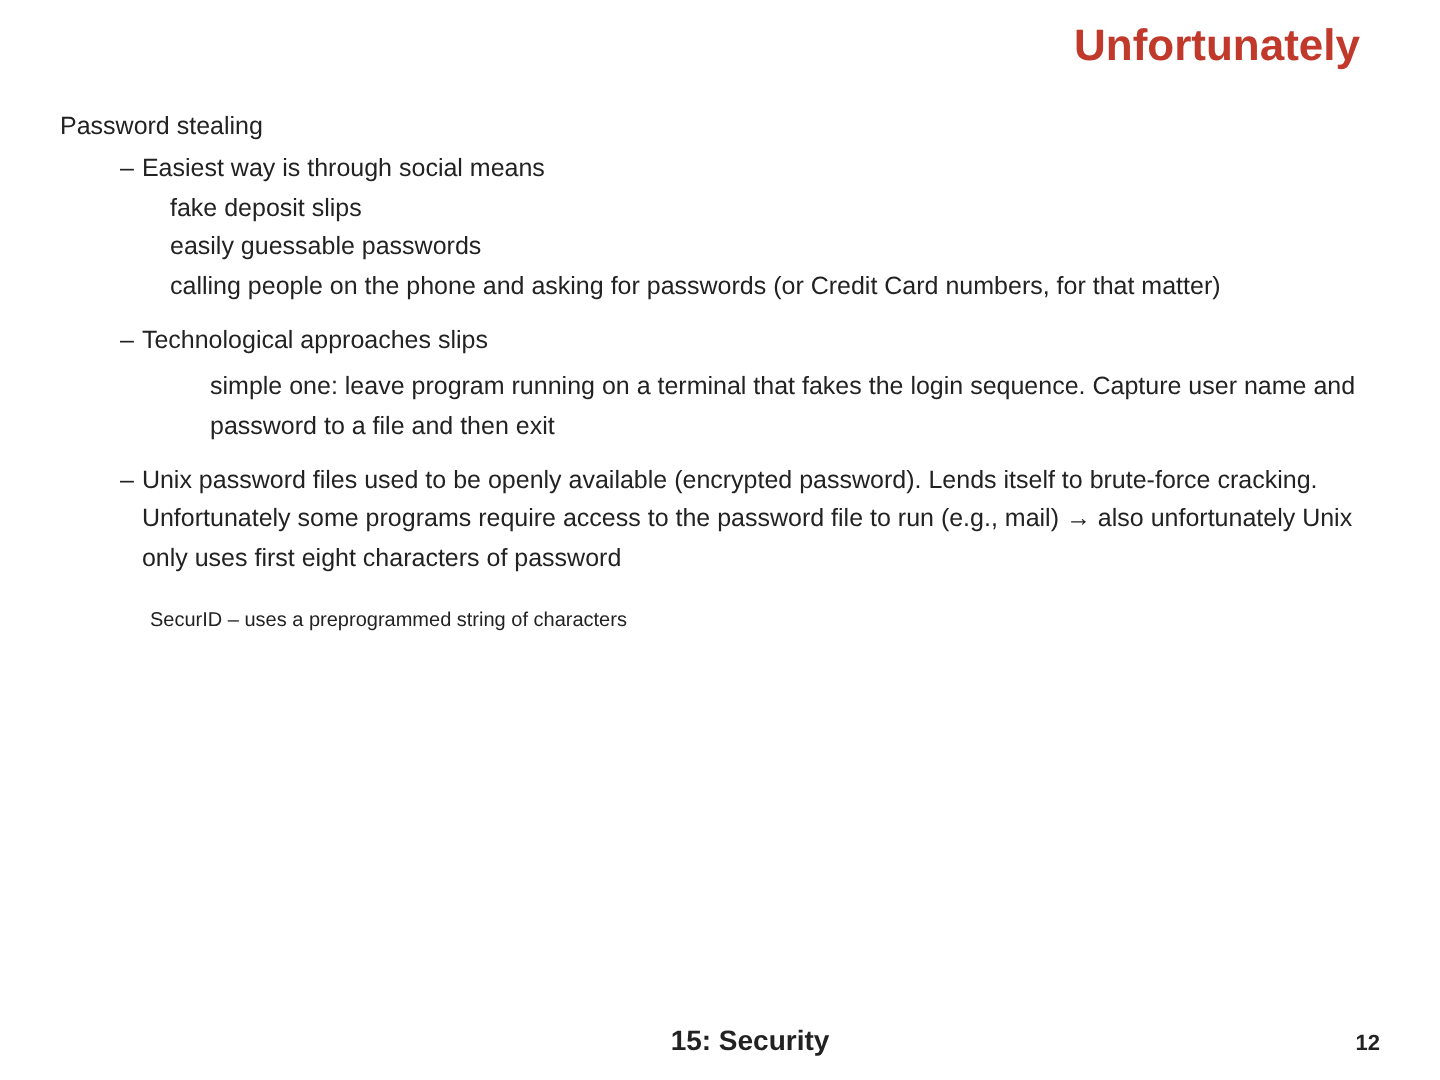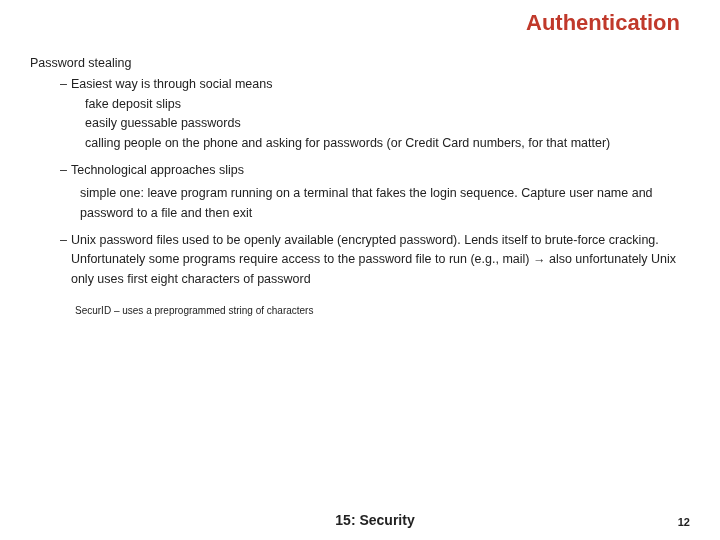--- a/index.html
+++ b/index.html
@@ -52,21 +52,21 @@
 
     .indent-1 {
       margin-left: 30px;
     }
 
     .indent-2 {
       margin-left: 55px;
     }
 
     .indent-3 {
-      margin-left: 50px;
+      margin-left: 75px;
     }
 
     .dash-item {
       display: flex;
       gap: 4px;
     }
 
     .dash-item .dash {
       flex-shrink: 0;
     }
@@ -103,21 +103,21 @@
       margin-top: 14px;
       margin-left: 45px;
       font-size: 10px;
     }
   </style>
 </head>
 <body>
 
 <div class="page-container">
 
-  <div class="page-title">Authentication</div>
+  <div class="page-title">Unfortunately</div>
 
   <div class="content">
 
     <div class="section">
       <div class="section-title">Password stealing</div>
 
       <div class="indent-1 dash-item">
         <span class="dash">–</span>
         <span>Easiest way is through social means</span>
       </div>

